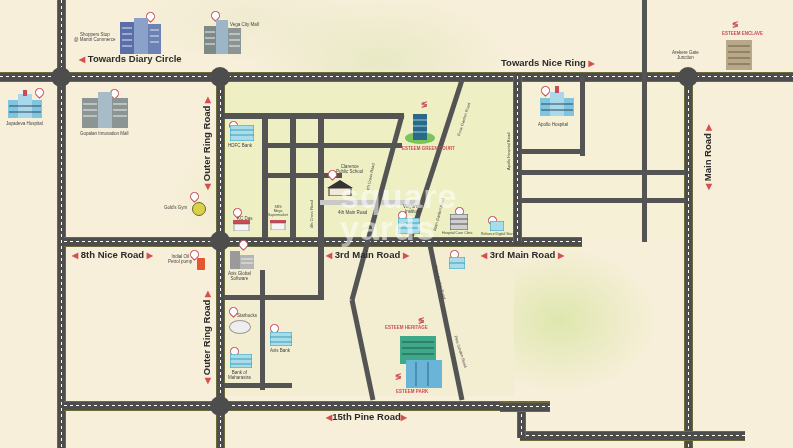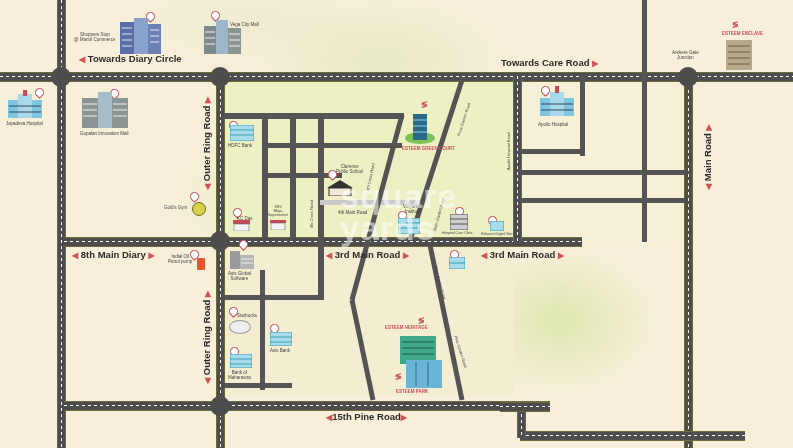--- a/index.html
+++ b/index.html
@@ -80,24 +80,24 @@
   <div class="circle" style="left:51px;top:67px;"></div>
   <div class="circle" style="left:210px;top:67px;"></div>
   <div class="circle" style="left:678px;top:67px;"></div>
   <div class="circle" style="left:210px;top:231px;"></div>
   <div class="circle" style="left:210px;top:396px;"></div>
 
   <div class="rlabel" style="left:79px;top:53px;">
     <span class="arr">◀</span> <span>Towards Diary Circle</span>
   </div>
   <div class="rlabel" style="left:501px;top:57px;">
-    <span>Towards Care Road</span> <span class="arr">▶</span>
+    <span>Towards Nice Ring</span> <span class="arr">▶</span>
   </div>
   <div class="rlabel" style="left:72px;top:249px;">
-    <span class="arr">◀</span> <span>8th Main Diary</span> <span class="arr">▶</span>
+    <span class="arr">◀</span> <span>8th Nice Road</span> <span class="arr">▶</span>
   </div>
   <div class="rlabel" style="left:326px;top:249px;">
     <span class="arr">◀</span> <span>3rd Main Road</span> <span class="arr">▶</span>
   </div>
   <div class="rlabel" style="left:481px;top:249px;">
     <span class="arr">◀</span> <span>3rd Main Road</span> <span class="arr">▶</span>
   </div>
   <div class="rlabel" style="left:326px;top:411px;">
     <span class="arr">◀</span><span>15th Pine Road</span><span class="arr">▶</span>
   </div>

